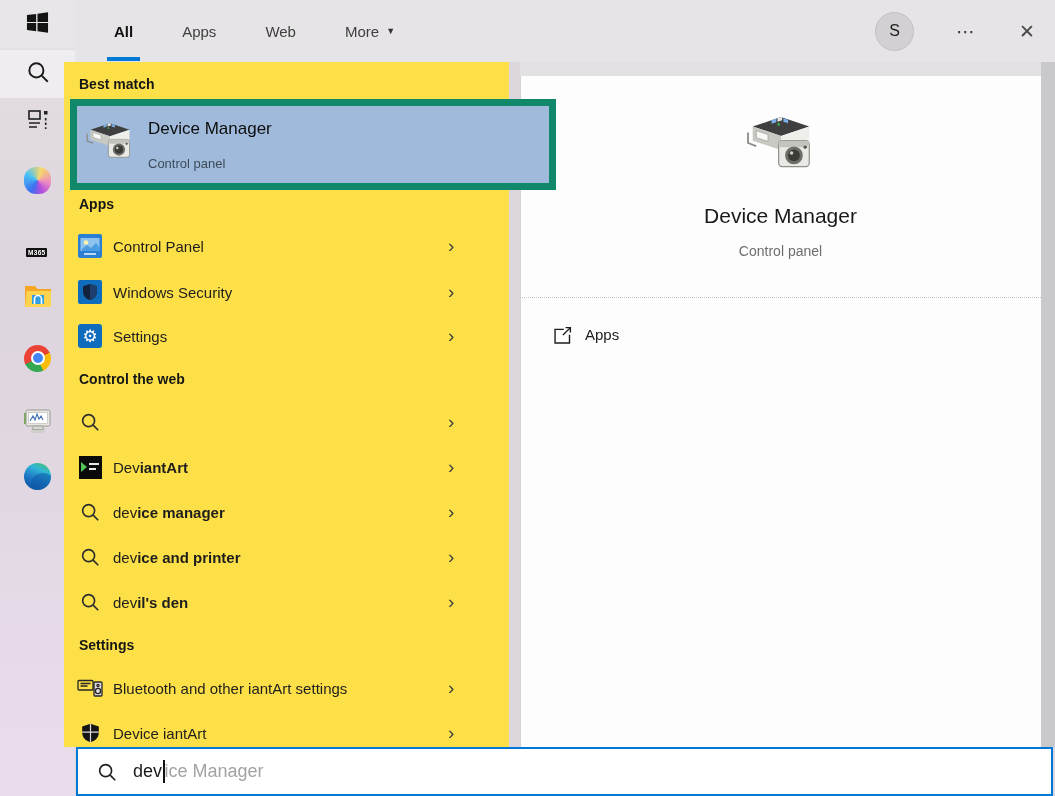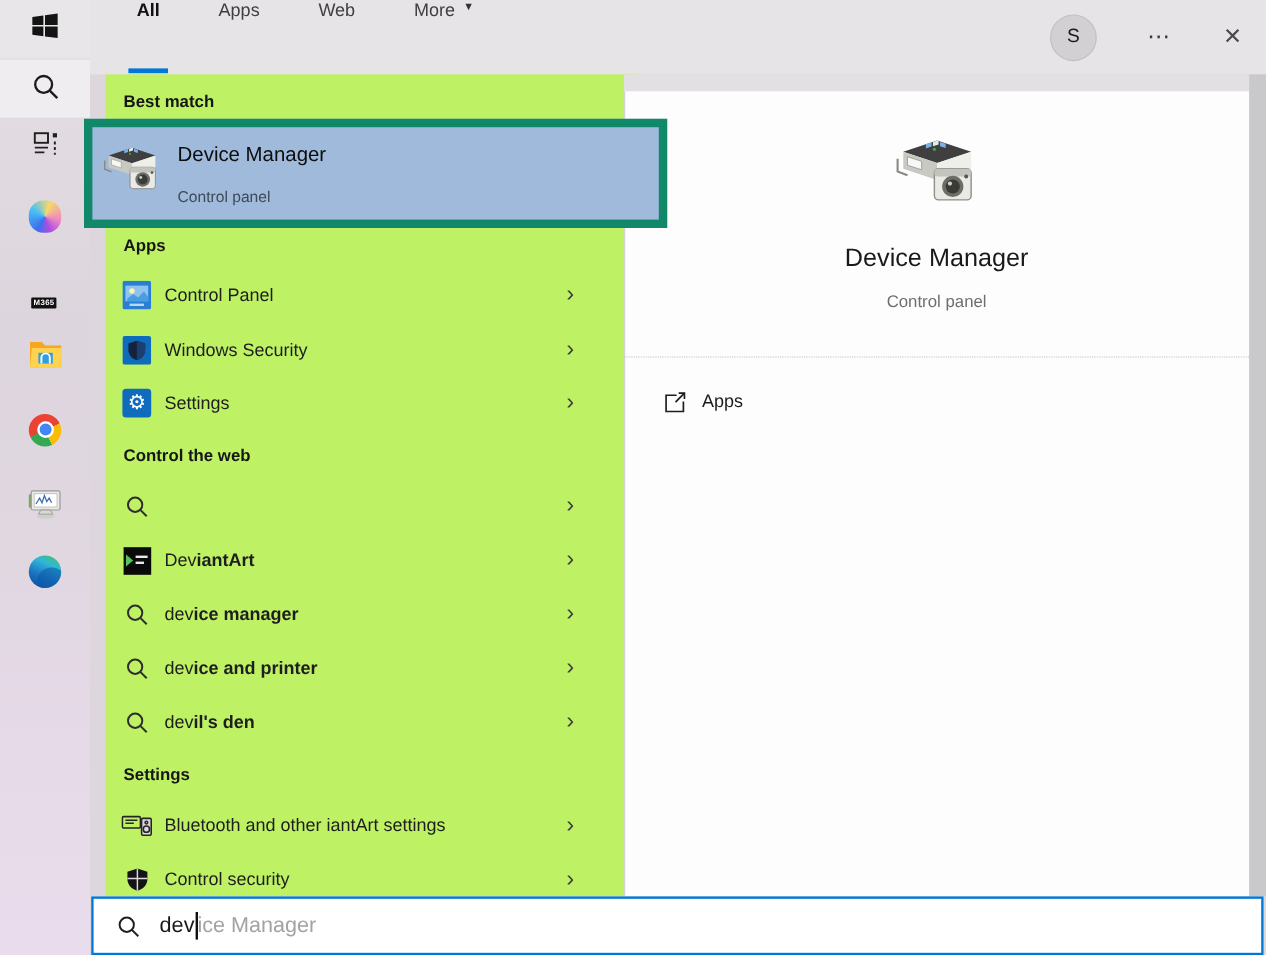--- a/index.html
+++ b/index.html
@@ -8,32 +8,32 @@
        background:#ddd7dd;-webkit-font-smoothing:antialiased;}
   
   .taskbar{position:absolute;left:0;top:0;width:75px;height:796px;
     background:linear-gradient(180deg,#e5e3e5 0%,#e1dbe1 14%,#ddd5dd 34%,#e0d7e1 58%,#e6dae8 80%,#e9dcec 100%);}
   .tbtn{position:absolute;left:0;width:75px;height:48px;display:flex;align-items:center;justify-content:center;}
   .tbtn.win{background:#e8e6e8;}
   .tbtn.searchb{background:#efedef;}
   
   .header{position:absolute;left:75px;top:0;width:980px;height:62px;background:#e6e4e6;}
   .tabs{position:absolute;left:32px;top:0;height:62px;display:flex;align-items:center;gap:35px;}
-  .tab{position:relative;height:62px;display:flex;align-items:flex-start;padding:0 7px;
+  .tab{position:relative;height:62px;display:flex;align-items:center;padding:0 7px;
        font-size:15px;color:#3f3f3f;cursor:default;}
   .tab.active{font-weight:700;color:#111;}
   .tab.active .underl{position:absolute;left:0;right:0;bottom:1px;height:4px;background:#0078d7;}
   .tab .caret{font-size:9px;margin-left:7px;color:#333;}
   .hright{position:absolute;right:20px;top:0;height:62px;display:flex;align-items:center;gap:42px;}
   .avatar{width:37px;height:37px;border-radius:50%;background:#d2d0d2;border:1px solid #c2c0c2;
           display:flex;align-items:center;justify-content:center;font-size:16px;color:#1b1b1b;}
   .dots{font-size:19px;color:#3a3a3a;letter-spacing:2px;}
   .closex{font-size:19px;color:#4a4a4a;}
   
-  .left-panel{position:absolute;left:88px;top:62px;width:445px;height:685px;background:#bef264;}
+  .left-panel{position:absolute;left:64px;top:62px;width:445px;height:685px;background:#fde047;}
   .rp-topgap{position:absolute;left:520px;top:62px;width:535px;height:14px;background:#e2e0e2;}
   .right-panel{position:absolute;left:520px;top:76px;width:521px;height:671px;background:#fdfdfd;
                border-left:1px solid #d6d1d6;box-sizing:border-box;}
   .right-strip{position:absolute;left:1041px;top:62px;width:14px;height:685px;background:#c9c9cb;}
   .sec-h{position:absolute;left:15px;font-size:14px;font-weight:700;color:#161616;}
   .row{position:absolute;left:0;width:445px;height:44px;}
   .row .ric{position:absolute;left:13px;top:50%;transform:translateY(-50%);width:26px;height:26px;
             display:flex;align-items:center;justify-content:center;}
   .row .rlabel{position:absolute;left:49px;top:50%;transform:translateY(-50%);font-size:15px;color:#1e1e1e;white-space:nowrap;}
   .row .chev{position:absolute;left:384px;top:50%;transform:translateY(-50%);font-size:19px;color:#3f3f3f;}
@@ -304,21 +304,21 @@
     <span class="rlabel">Bluetooth and other iantArt settings</span>
     <span class="chev">›</span>
   </div>
   <div class="row" style="top:649px">
     <span class="ric">
       <svg width="21" height="22" viewBox="0 0 24 24">
           <path d="M12 1.5l9.5 3v7c0 5.6-4 9.8-9.5 11-5.5-1.2-9.5-5.4-9.5-11v-7z" fill="#141414"></path>
           <path d="M12 1.5v21M2.5 11h19" stroke="#ded8de" stroke-width="1.4"></path>
         </svg>
     </span>
-    <span class="rlabel">Control security</span>
+    <span class="rlabel">Device iantArt</span>
     <span class="chev">›</span>
   </div>
 </div>
 
 <div class="rp-topgap"></div>
 <div class="right-panel"></div>
 <div class="right-strip"></div>
 
 <div class="dt-ic">
   <svg width="78" height="66" viewBox="0 0 64 56">

